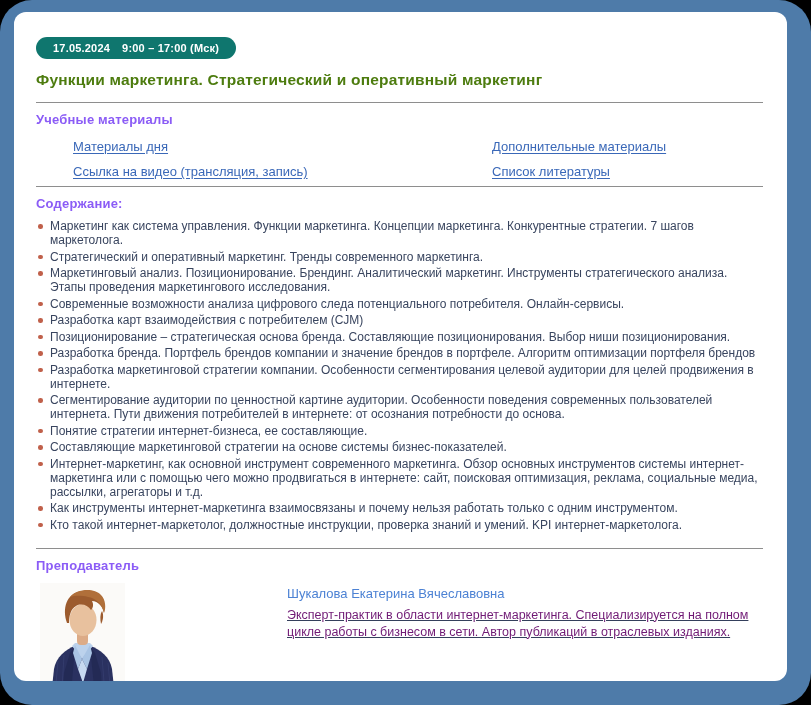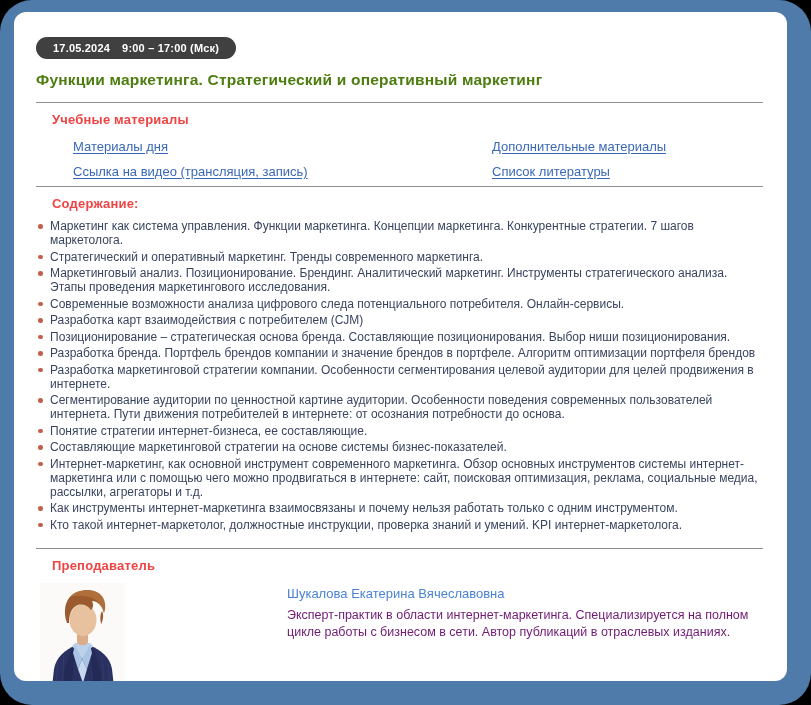--- a/index.html
+++ b/index.html
@@ -13,37 +13,37 @@
     background:#4e7ba9; border-radius:32px; overflow:hidden;
   }
   .sheet {
     position:absolute; left:14px; top:12px; right:24px; bottom:24px;
     background:#ffffff; border-radius:12px;
     padding:25px 24px 0 22px; box-sizing:border-box;
     overflow:hidden; color:#343f5c;
   }
   .badge {
     display:inline-flex; align-items:center; gap:12px;
-    background:#404040; color:#ffffff;
+    background:#0f766e; color:#ffffff;
     height:22px; padding:0 17px; border-radius:12px;
     font-size:11px; font-weight:bold; letter-spacing:.2px;
   }
   .title {
     margin:12px 0 0 0; font-size:15.5px; font-weight:bold;
     color:#4d7c0f; letter-spacing:.2px;
   }
   hr.div {
     border:none; border-top:1px solid #8e8e8e;
     margin:13px 0 0 0;
   }
   hr.div.tight   { margin-top:2px; }
   hr.div.loose   { margin-top:16px; }
   h2.sec {
-    margin:9px 0 0 16px; font-size:13px; font-weight:bold;
-    color:#ef4444; letter-spacing:.2px;
+    margin:9px 0 0 0; font-size:13px; font-weight:bold;
+    color:#8b5cf6; letter-spacing:.2px;
   }
   .links-grid {
     margin-top:7px;
     display:grid; grid-template-columns:419px auto;
     grid-auto-flow:column; grid-template-rows:25px 25px;
     align-items:center;
     margin-left:37px;
   }
   a.mat-link {
     color:#3a68b8; font-size:13px; text-decoration:underline;
@@ -60,21 +60,21 @@
     content:""; position:absolute; left:2px; top:5px;
     width:4.5px; height:4.5px; border-radius:50%; background:#c0604a;
   }
   .teacher-row { display:flex; margin-top:10px; }
   .photo-col { width:251px; flex:0 0 251px; }
   .photo {
     width:85px; height:123px; margin-left:4px;
     background:#ffffff; box-shadow:0 0 0 1px #e8e6e2 inset;
   }
   .photo svg { display:block; width:85px; height:123px; }
-  .bio { flex:1; padding-top:1px; }
+  .bio { flex:1; padding-top:1px;text-decoration:underline; }
   a.teacher-name {
     display:inline-block; color:#4c82d4; font-size:13px;
     text-decoration:none; cursor:pointer; margin-bottom:6px;
   }
   .bio p {
     margin:0; font-size:12.5px; line-height:17px; color:#701a75;
     max-width:478px;
   }
 </style>
 </head>

